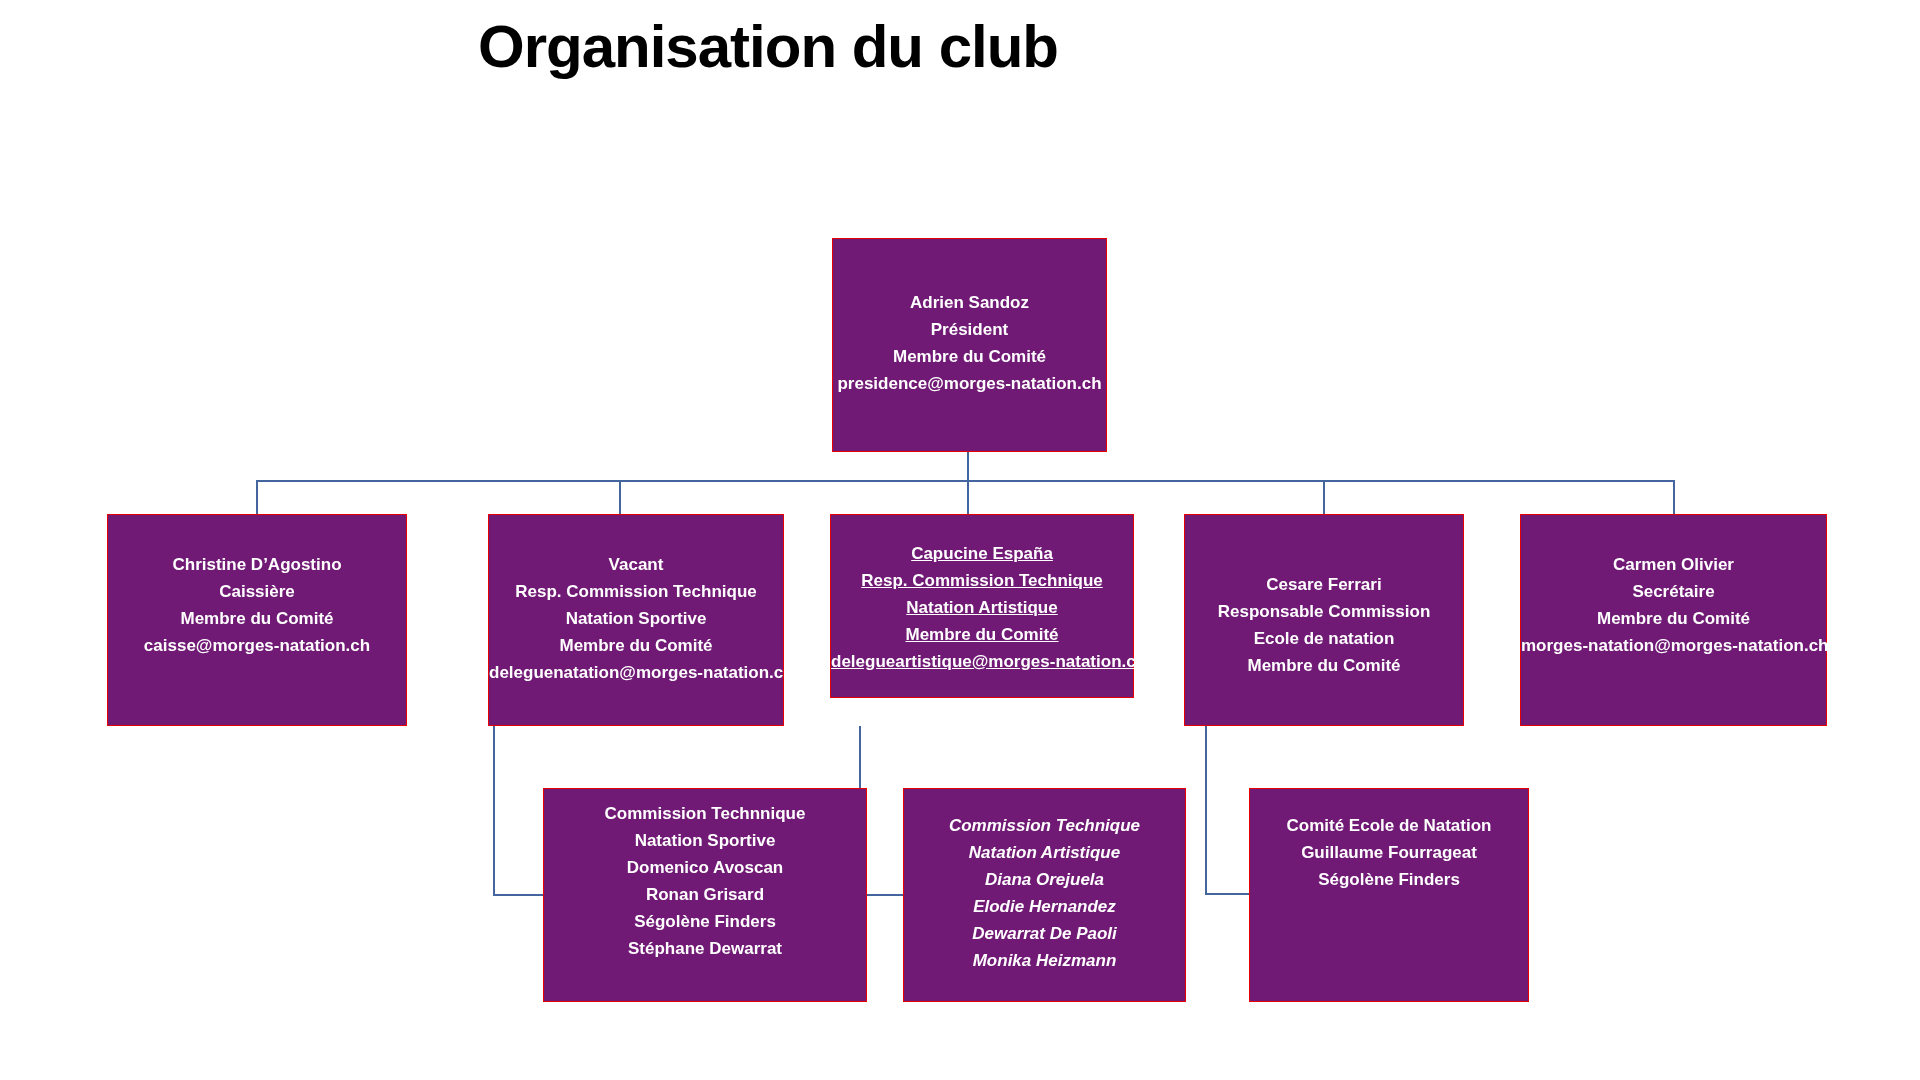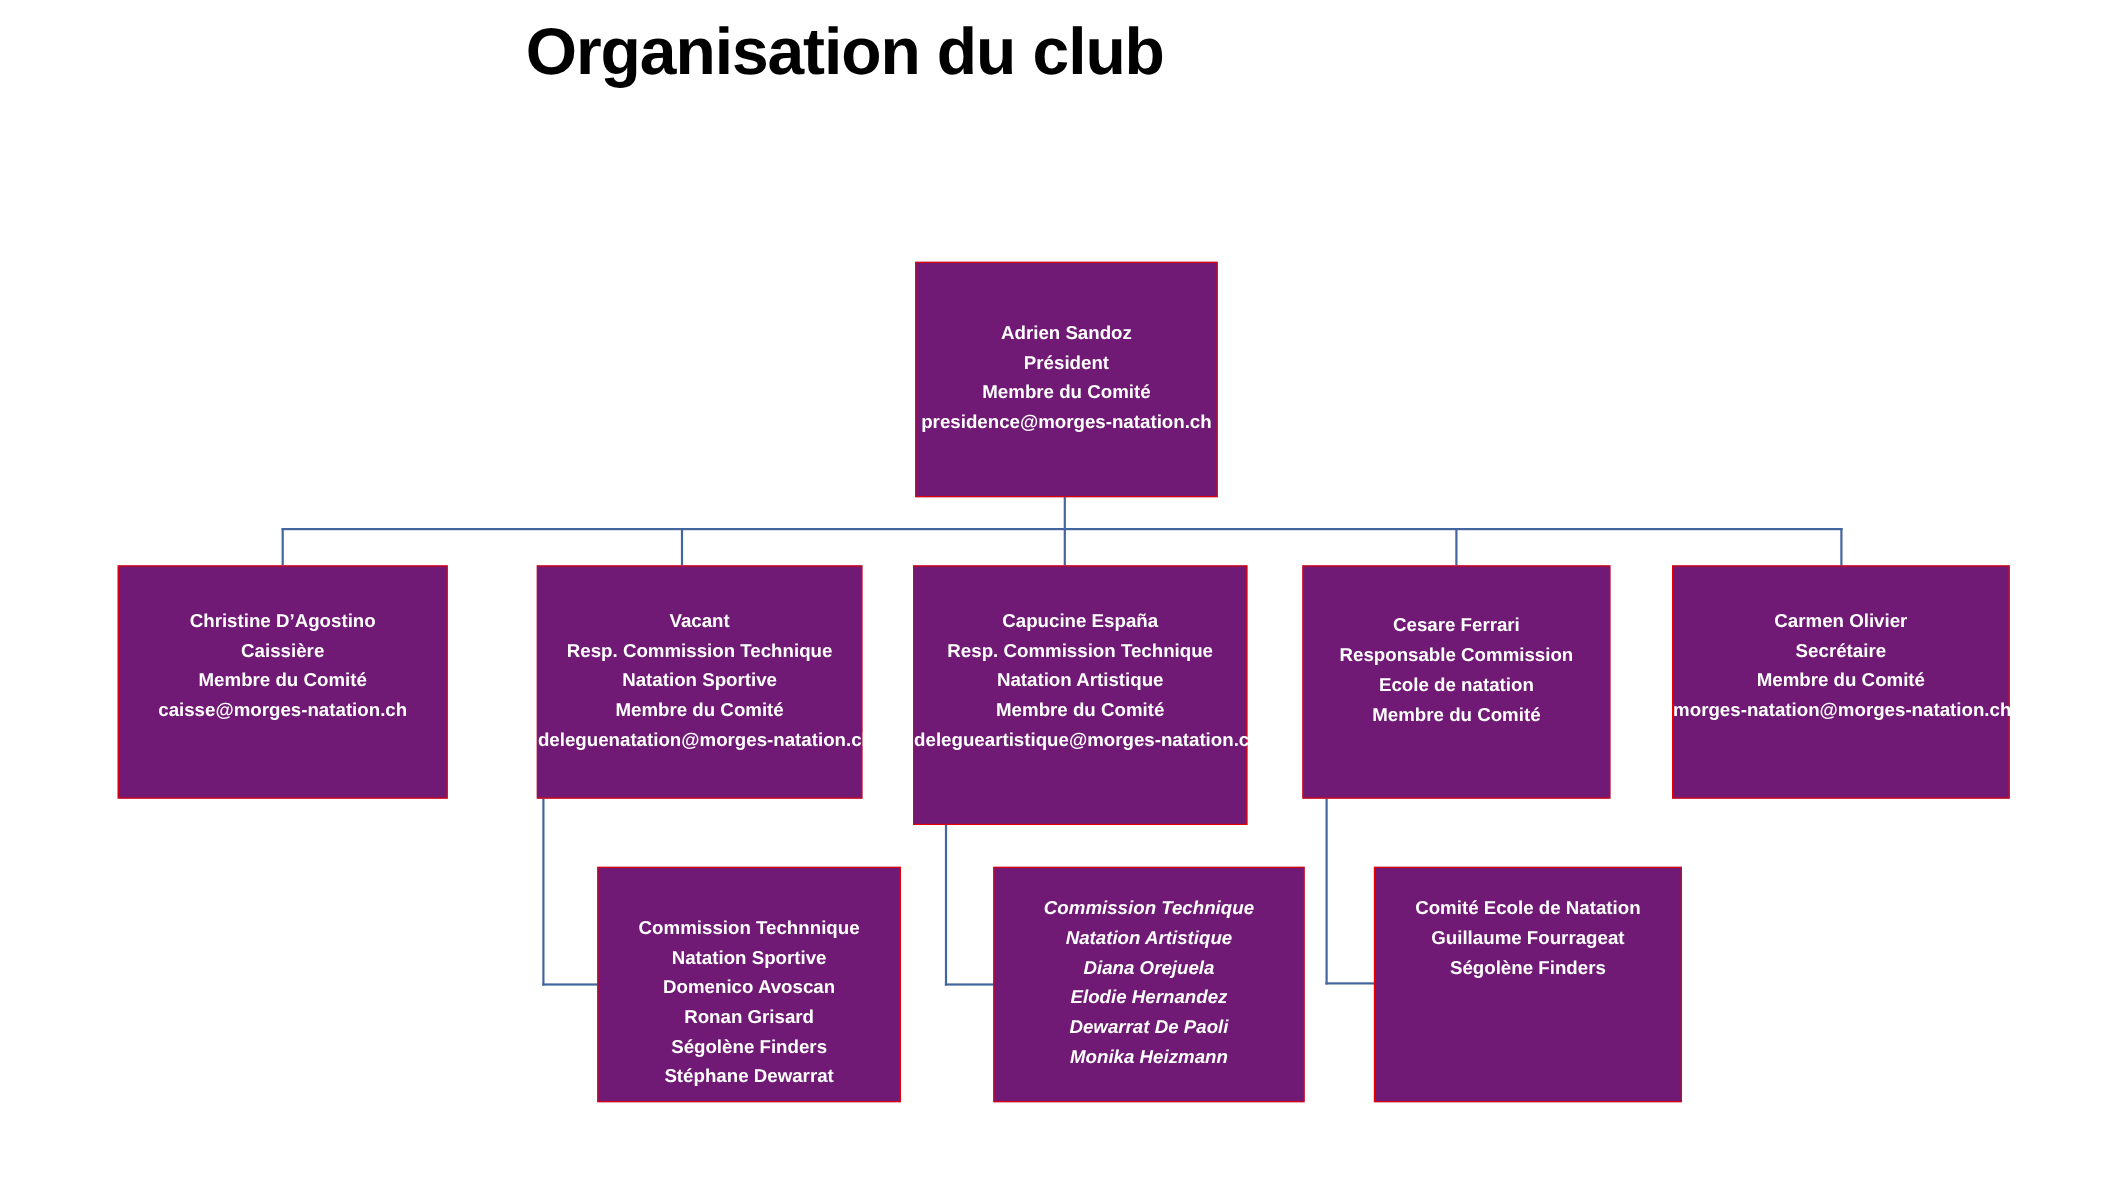--- a/index.html
+++ b/index.html
@@ -81,43 +81,43 @@
   </div>
 
   <div class="box" style="left:472px;top:514px;width:296px;height:212px;padding-top:36px;margin-left:16px;">
     <span class="line">Vacant</span>
     <span class="line">Resp. Commission Technique</span>
     <span class="line">Natation Sportive</span>
     <span class="line">Membre du Comité</span>
     <span class="line">deleguenatation@morges-natation.ch</span>
   </div>
 
-  <div class="box" style="left:830px;top:514px;width:304px;height:236px;padding-top:36px;">
+  <div class="box" style="left:830px;top:514px;width:304px;height:184px;padding-top:25px;text-decoration:underline;">
     <span class="line">Capucine España</span>
     <span class="line">Resp. Commission Technique</span>
     <span class="line">Natation Artistique</span>
     <span class="line">Membre du Comité</span>
     <span class="line">delegueartistique@morges-natation.ch</span>
   </div>
 
-  <div class="box" style="left:1184px;top:514px;width:280px;height:212px;padding-top:40px;">
+  <div class="box" style="left:1184px;top:514px;width:280px;height:212px;padding-top:56px;">
     <span class="line">Cesare Ferrari</span>
     <span class="line">Responsable Commission</span>
     <span class="line">Ecole de natation</span>
     <span class="line">Membre du Comité</span>
   </div>
 
   <div class="box" style="left:1520px;top:514px;width:307px;height:212px;padding-top:36px;">
     <span class="line">Carmen Olivier</span>
     <span class="line">Secrétaire</span>
     <span class="line">Membre du Comité</span>
     <span class="line">morges-natation@morges-natation.ch</span>
   </div>
 
-  <div class="box" style="left:543px;top:788px;width:276px;height:214px;padding-top:41px;">
+  <div class="box" style="left:543px;top:788px;width:324px;height:214px;padding-top:11px;">
     <span class="line">Commission Technnique</span>
     <span class="line">Natation Sportive</span>
     <span class="line">Domenico Avoscan</span>
     <span class="line">Ronan Grisard</span>
     <span class="line">Ségolène Finders</span>
     <span class="line">Stéphane Dewarrat</span>
   </div>
 
   <div class="box" style="left:903px;top:788px;width:283px;height:214px;padding-top:23px;font-style:italic;">
     <span class="line">Commission Technique</span>

